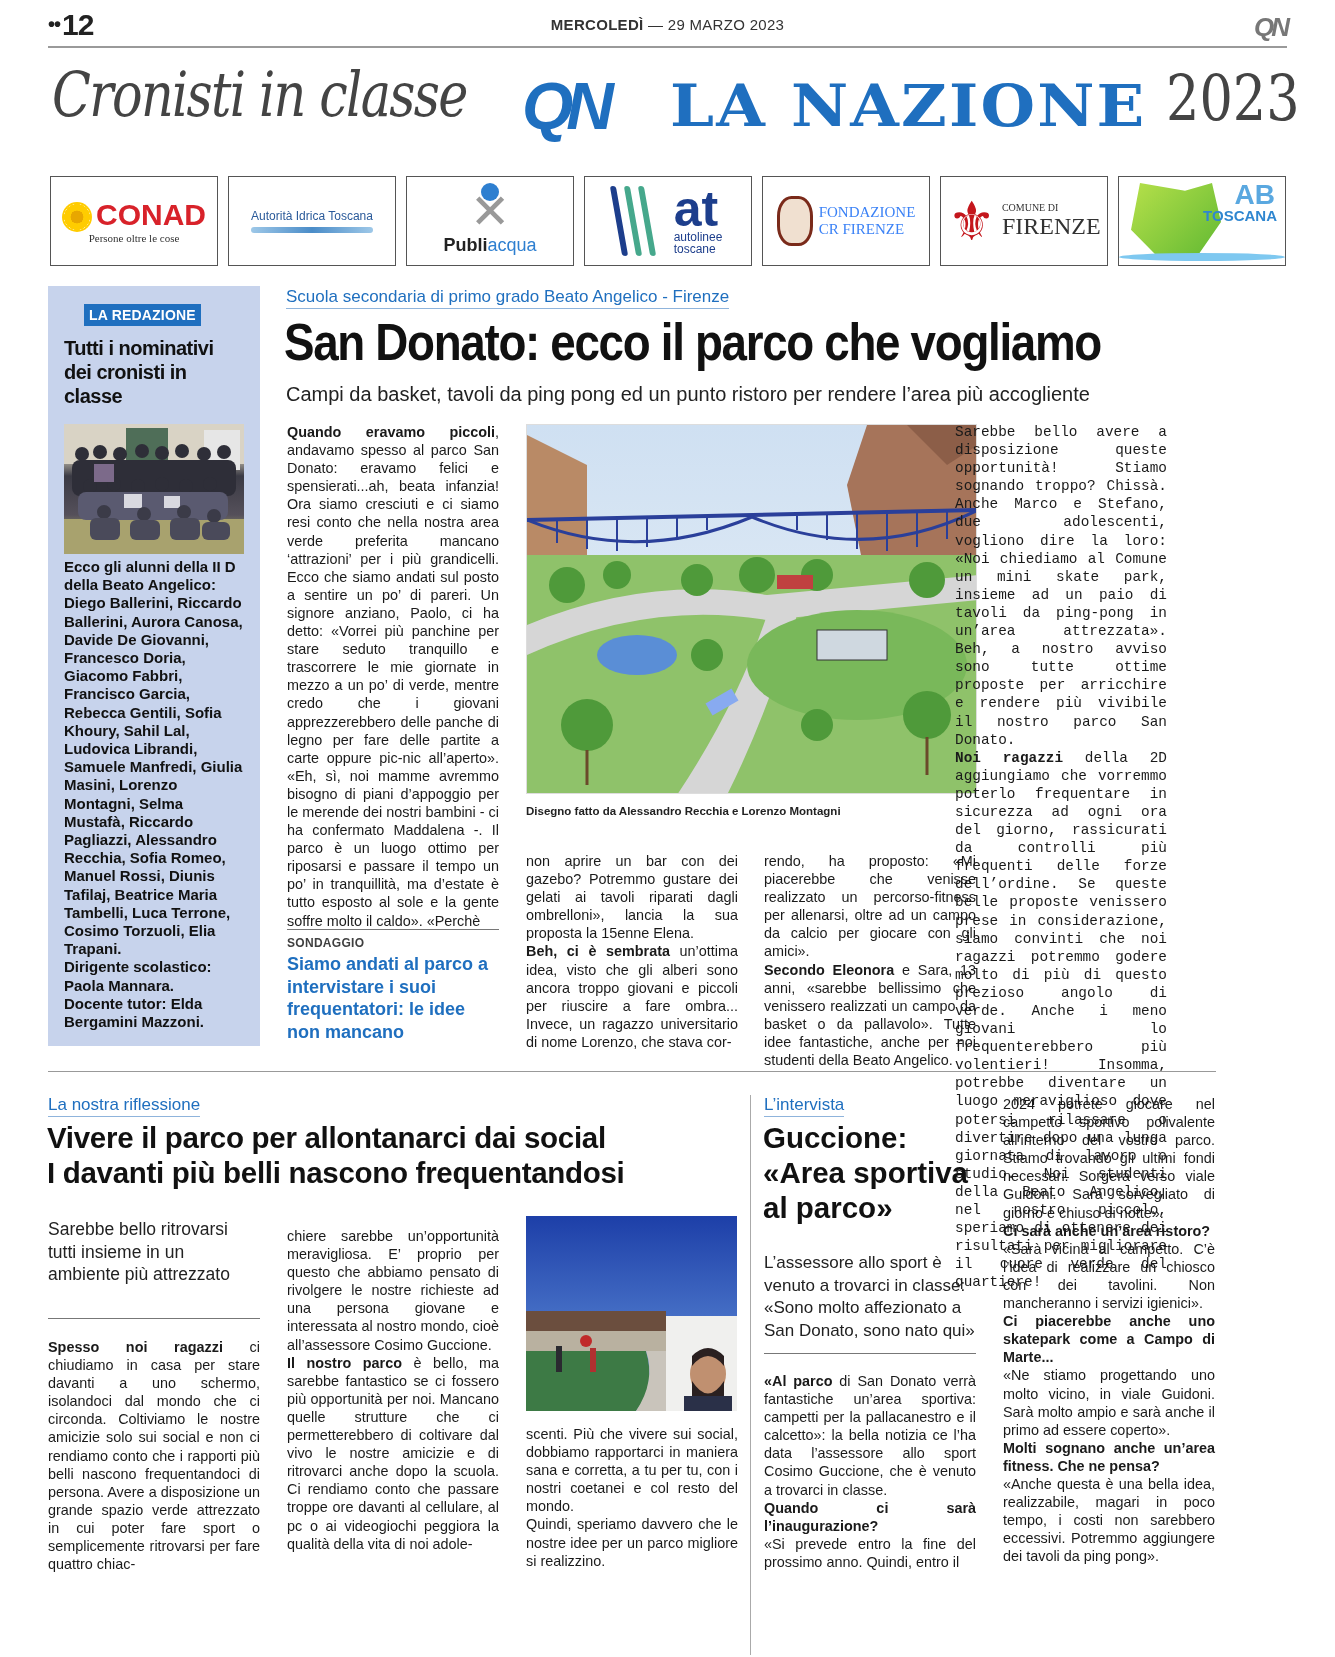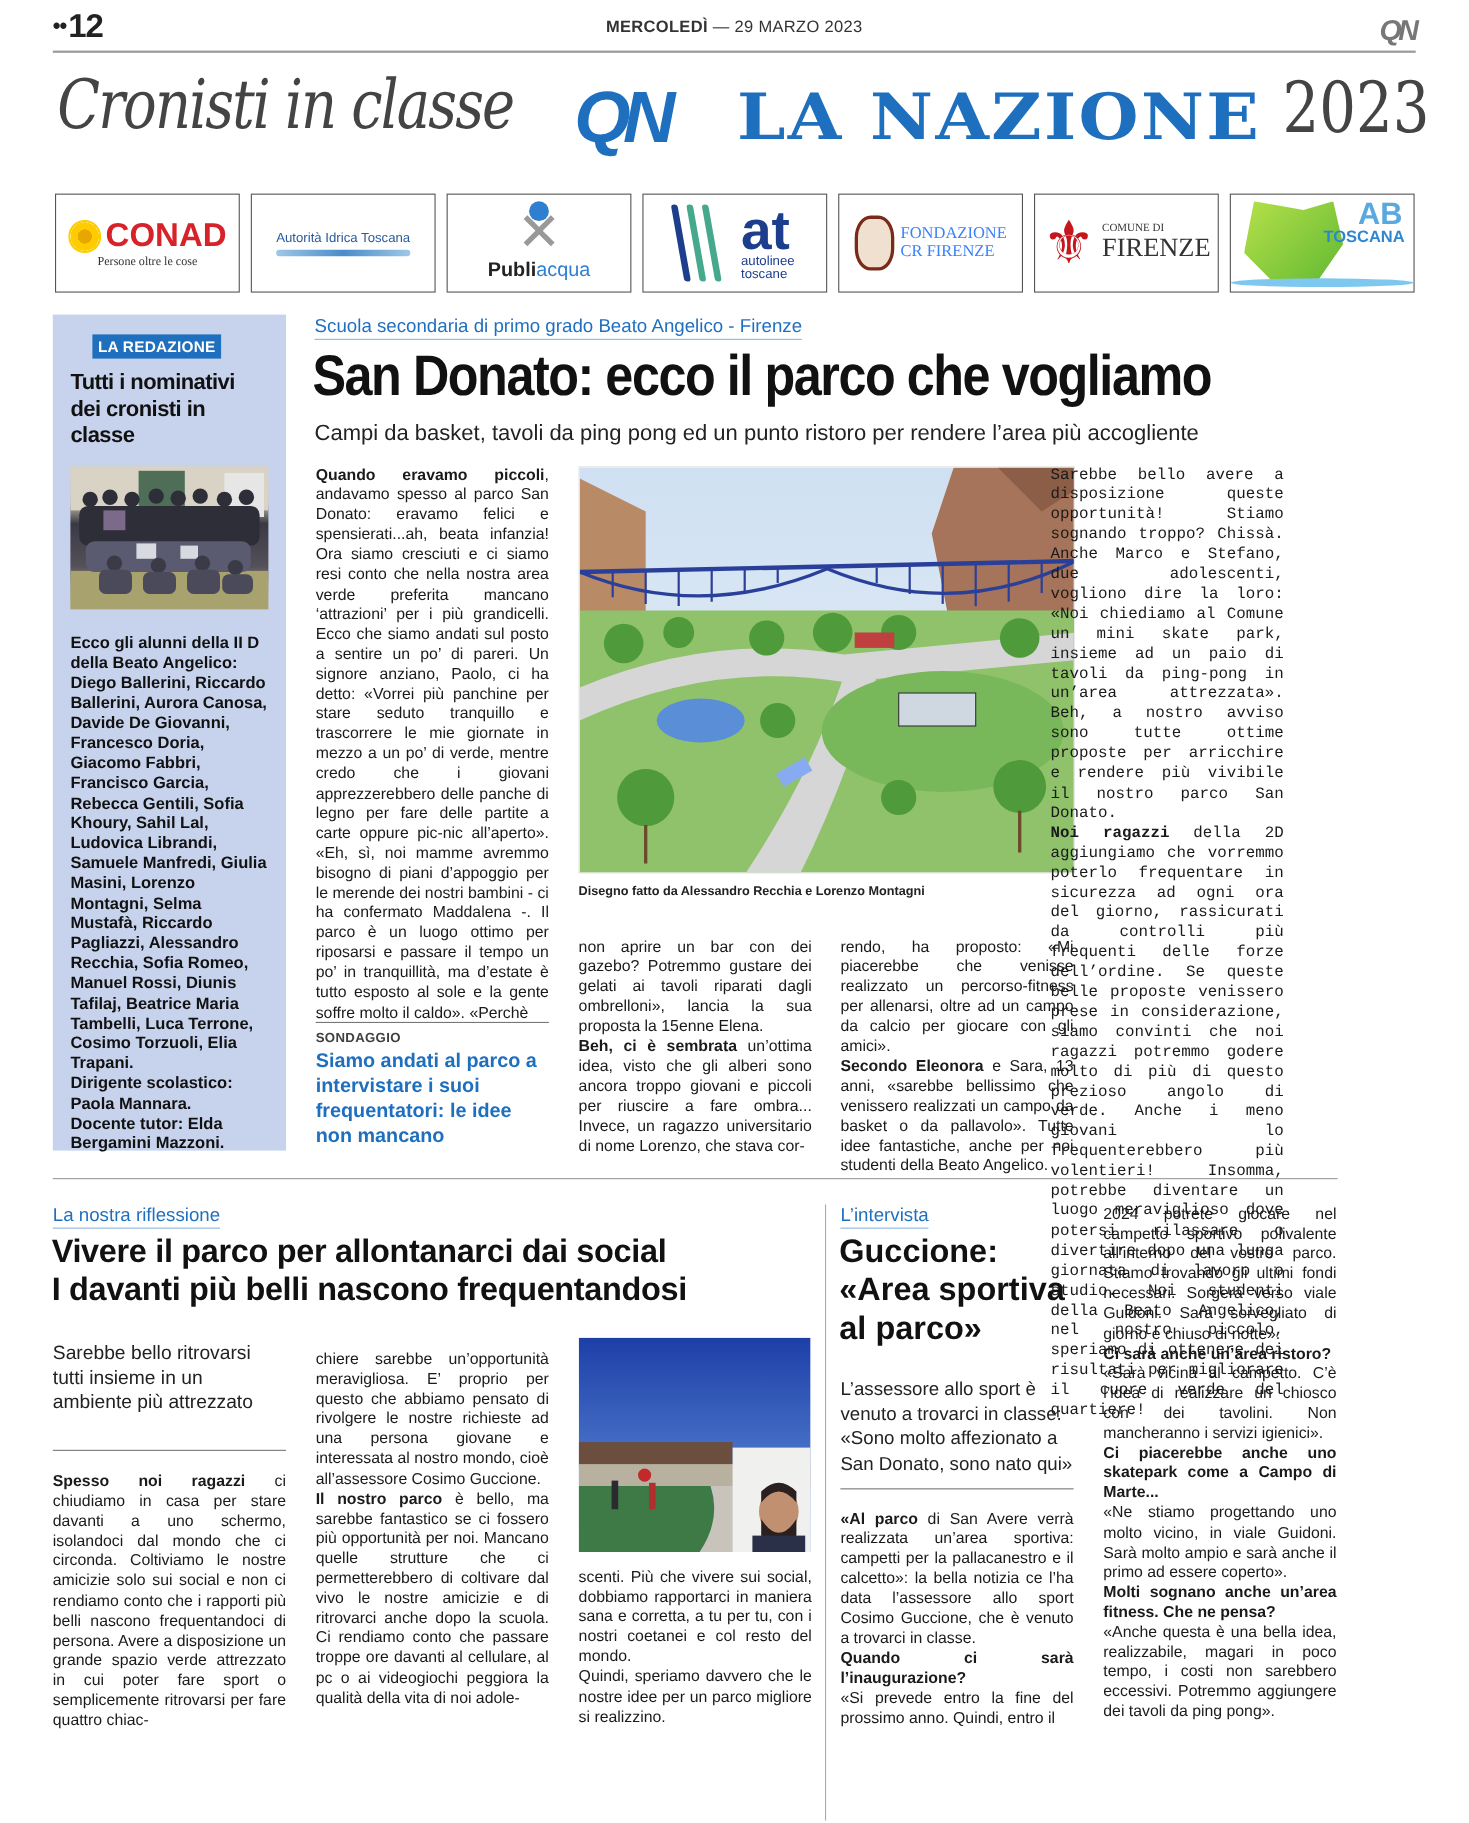--- a/index.html
+++ b/index.html
@@ -18,21 +18,21 @@
   
   .cronisti { left: 52px; top: 58px; font-family: "DejaVu Serif", serif; font-size: 62px; color:#444; font-style: italic; letter-spacing: -2px; transform: scaleX(0.82); transform-origin: left top; }
   .qn-big { left: 522px; top: 68px; font: italic 900 66px "Liberation Sans", sans-serif; color:#1f6fbf; letter-spacing:-7px; }
   .lanazione { left: 670px; top: 72px; font-family: "DejaVu Serif", serif; font-weight: bold; font-size: 58px; color:#1f6fbf; letter-spacing: 2px; transform: scaleX(1.08); transform-origin:left top; }
   .year { left: 1166px; top: 62px; font-family: "DejaVu Serif", serif; font-size: 64px; color:#444; transform: scaleX(0.82); transform-origin:left top; }
 
   
   .sponsors { left: 50px; top: 176px; width: 1236px; height: 90px; display:flex; gap: 10px; }
   .sponsor { flex: 1; border: 1px solid #555; background:#fff; display:flex; align-items:center; justify-content:center; position:relative; overflow:hidden; }
   .sp-conad { display:flex; flex-direction:column; align-items:center; }
-  .sp-conad .row { display:flex; align-items:center; gap:4px; }
+  .sp-conad .row { display:flex; align-items:flex-end; gap:4px; }
   .sp-conad .flower { width:30px; height:30px; border-radius:50%; background: radial-gradient(circle,#e8a700 30%, #ffcc00 31%, #ffcc00 60%, transparent 61%); box-shadow: 0 0 0 2px #ffcc00 inset; }
   .sp-conad .name { font: 900 30px "Liberation Sans", sans-serif; color:#d8222a; }
   .sp-conad .tag { font: 11px "Liberation Serif", serif; color:#333; }
   .sp-ait { font: 12px "Liberation Sans", sans-serif; color:#2a5a9a; }
   .sp-ait .wave { display:block; height:6px; margin-top:4px; background: linear-gradient(90deg,#9ec8e8,#4a8cc8,#9ec8e8); border-radius:4px; }
   .sp-publi { flex-direction:column; }
   .sp-publi .x { font: bold 48px "DejaVu Sans", sans-serif; color:#999; line-height:48px; }
   .sp-publi .drop { position:absolute; top:6px; left:50%; margin-left:-9px; width:18px; height:18px; border-radius:50%; background:#2e7fd0; }
   .sp-publi .name { font: bold 18px "Liberation Sans", sans-serif; color:#222; }
   .sp-publi .name span { color:#2e7fd0; font-weight:normal; }
@@ -53,21 +53,21 @@
   .sp-ab .map { position:absolute; left:12px; top:6px; width:90px; height:78px; background: linear-gradient(135deg,#b6e04a,#5fb832); clip-path: polygon(10% 0,60% 10%,90% 0,100% 50%,70% 100%,30% 95%,0 60%); }
   .sp-ab .wv { position:absolute; left:0; right:0; bottom:4px; height:8px; background:#7ec8f0; border-radius:50%; }
   .sp-ab .ab { position:absolute; right:10px; top:4px; font: 900 28px "Liberation Sans", sans-serif; color:#5aa8e0; line-height:28px; }
   .sp-ab .tos { position:absolute; right:8px; top:30px; font: bold 15px "Liberation Sans", sans-serif; color:#2f86d0; }
 
   
   .sidebar { left: 48px; top: 286px; width: 212px; height: 760px; background:#c7d3ec; padding: 18px 16px; }
   .badge { display:inline-block; background:#1f6fbf; color:#fff; font: bold 14px "Liberation Sans", sans-serif; padding: 3px 5px; letter-spacing: .2px; margin-left: 20px; }
   .sb-title { margin-top: 10px; font: bold 20px "Liberation Sans", sans-serif; line-height: 24px; color:#111; letter-spacing:-.5px; }
   .sb-photo { margin-top: 16px; width: 180px; height: 130px; background: linear-gradient(180deg,#d8d2c4 0%,#c9c2b2 25%, #3a3a44 40%, #55505a 70%, #9a9a6a 85%, #b0aa7a 100%); position:relative; overflow:hidden; }
-  .sb-text { margin-top: 22px; font: 15px "Liberation Sans", sans-serif; line-height: 18.2px; color:#111; font-weight: 600; }
+  .sb-text { margin-top: 4px; font: 15px "Liberation Sans", sans-serif; line-height: 18.2px; color:#111; font-weight: 600; }
 
   
   .kicker { font: 17px "Liberation Sans", sans-serif; color:#1f6fbf; border-bottom: 1px solid #8fb4dc; padding-bottom: 1px; display:inline-block; }
   .k1 { left: 286px; top: 287px; }
   .headline { left: 284px; top: 312px; font: bold 52px "Liberation Sans", sans-serif; color:#111; letter-spacing:-1.5px; transform: scaleX(0.88); transform-origin:left top; white-space:nowrap; }
   .subhead { left: 286px; top: 383px; font: 20px "Liberation Sans", sans-serif; color:#222;text-align:right; }
 
   .col { font: 14.4px "Liberation Sans", sans-serif; line-height: 18.1px; color:#1a1a1a; text-align: justify; hyphens: manual; }
   .col b { font-weight: bold; }
   .c1 { left: 287px; top: 423px; width: 212px; }
@@ -334,14 +334,14 @@
   </svg>
 </div>
 <div class="abs col b3"><span>scenti. Più che vivere sui social, dobbiamo rapportarci in maniera sana e corretta, a tu per tu, con i nostri coetanei e col resto del mondo.</span><br><span>Quindi, speriamo davvero che le nostre idee per un parco migliore si realizzino.</span></div>
 
 <div class="abs vrule"></div>
 
 <div class="abs kicker k3">L’intervista</div>
 <div class="abs h3" style="width:215px">Guccione: «Area sportiva al parco»</div>
 <div class="abs lead3" style="width:215px">L’assessore allo sport è venuto a trovarci in classe: «Sono molto affezionato a San Donato, sono nato qui»</div>
 <div class="abs lead3-rule"></div>
-<div class="abs col b4"><b>«Al parco</b><span> di San Avere verrà realizzata un’area sportiva: campetti per la pallacanestro e il calcetto»: la bella notizia ce l’ha data l’assessore allo sport Cosimo Guccione, che è venuto a trovarci in classe.</span><br><b>Quando ci sarà l’inaugurazione?</b><br><span>«Si prevede entro la fine del prossimo anno. Quindi, entro il</span></div>
+<div class="abs col b4"><b>«Al parco</b><span> di San Donato verrà fantastiche un’area sportiva: campetti per la pallacanestro e il calcetto»: la bella notizia ce l’ha data l’assessore allo sport Cosimo Guccione, che è venuto a trovarci in classe.</span><br><b>Quando ci sarà l’inaugurazione?</b><br><span>«Si prevede entro la fine del prossimo anno. Quindi, entro il</span></div>
 <div class="abs col b5"><span>2024 potrete giocare nel campetto sportivo polivalente all’interno del vostro parco. Stiamo trovando gli ultimi fondi necessari. Sorgerà verso viale Guidoni. Sarà sorvegliato di giorno e chiuso di notte».</span><br><b>Ci sarà anche un’area ristoro?</b><br><span>«Sarà vicina al campetto. C’è l’idea di realizzare un chiosco con dei tavolini. Non mancheranno i servizi igienici».</span><br><b>Ci piacerebbe anche uno skatepark come a Campo di Marte...</b><br><span>«Ne stiamo progettando uno molto vicino, in viale Guidoni. Sarà molto ampio e sarà anche il primo ad essere coperto».</span><br><b>Molti sognano anche un’area fitness. Che ne pensa?</b><br><span>«Anche questa è una bella idea, realizzabile, magari in poco tempo, i costi non sarebbero eccessivi. Potremmo aggiungere dei tavoli da ping pong».</span></div>
 
 </body></html>

